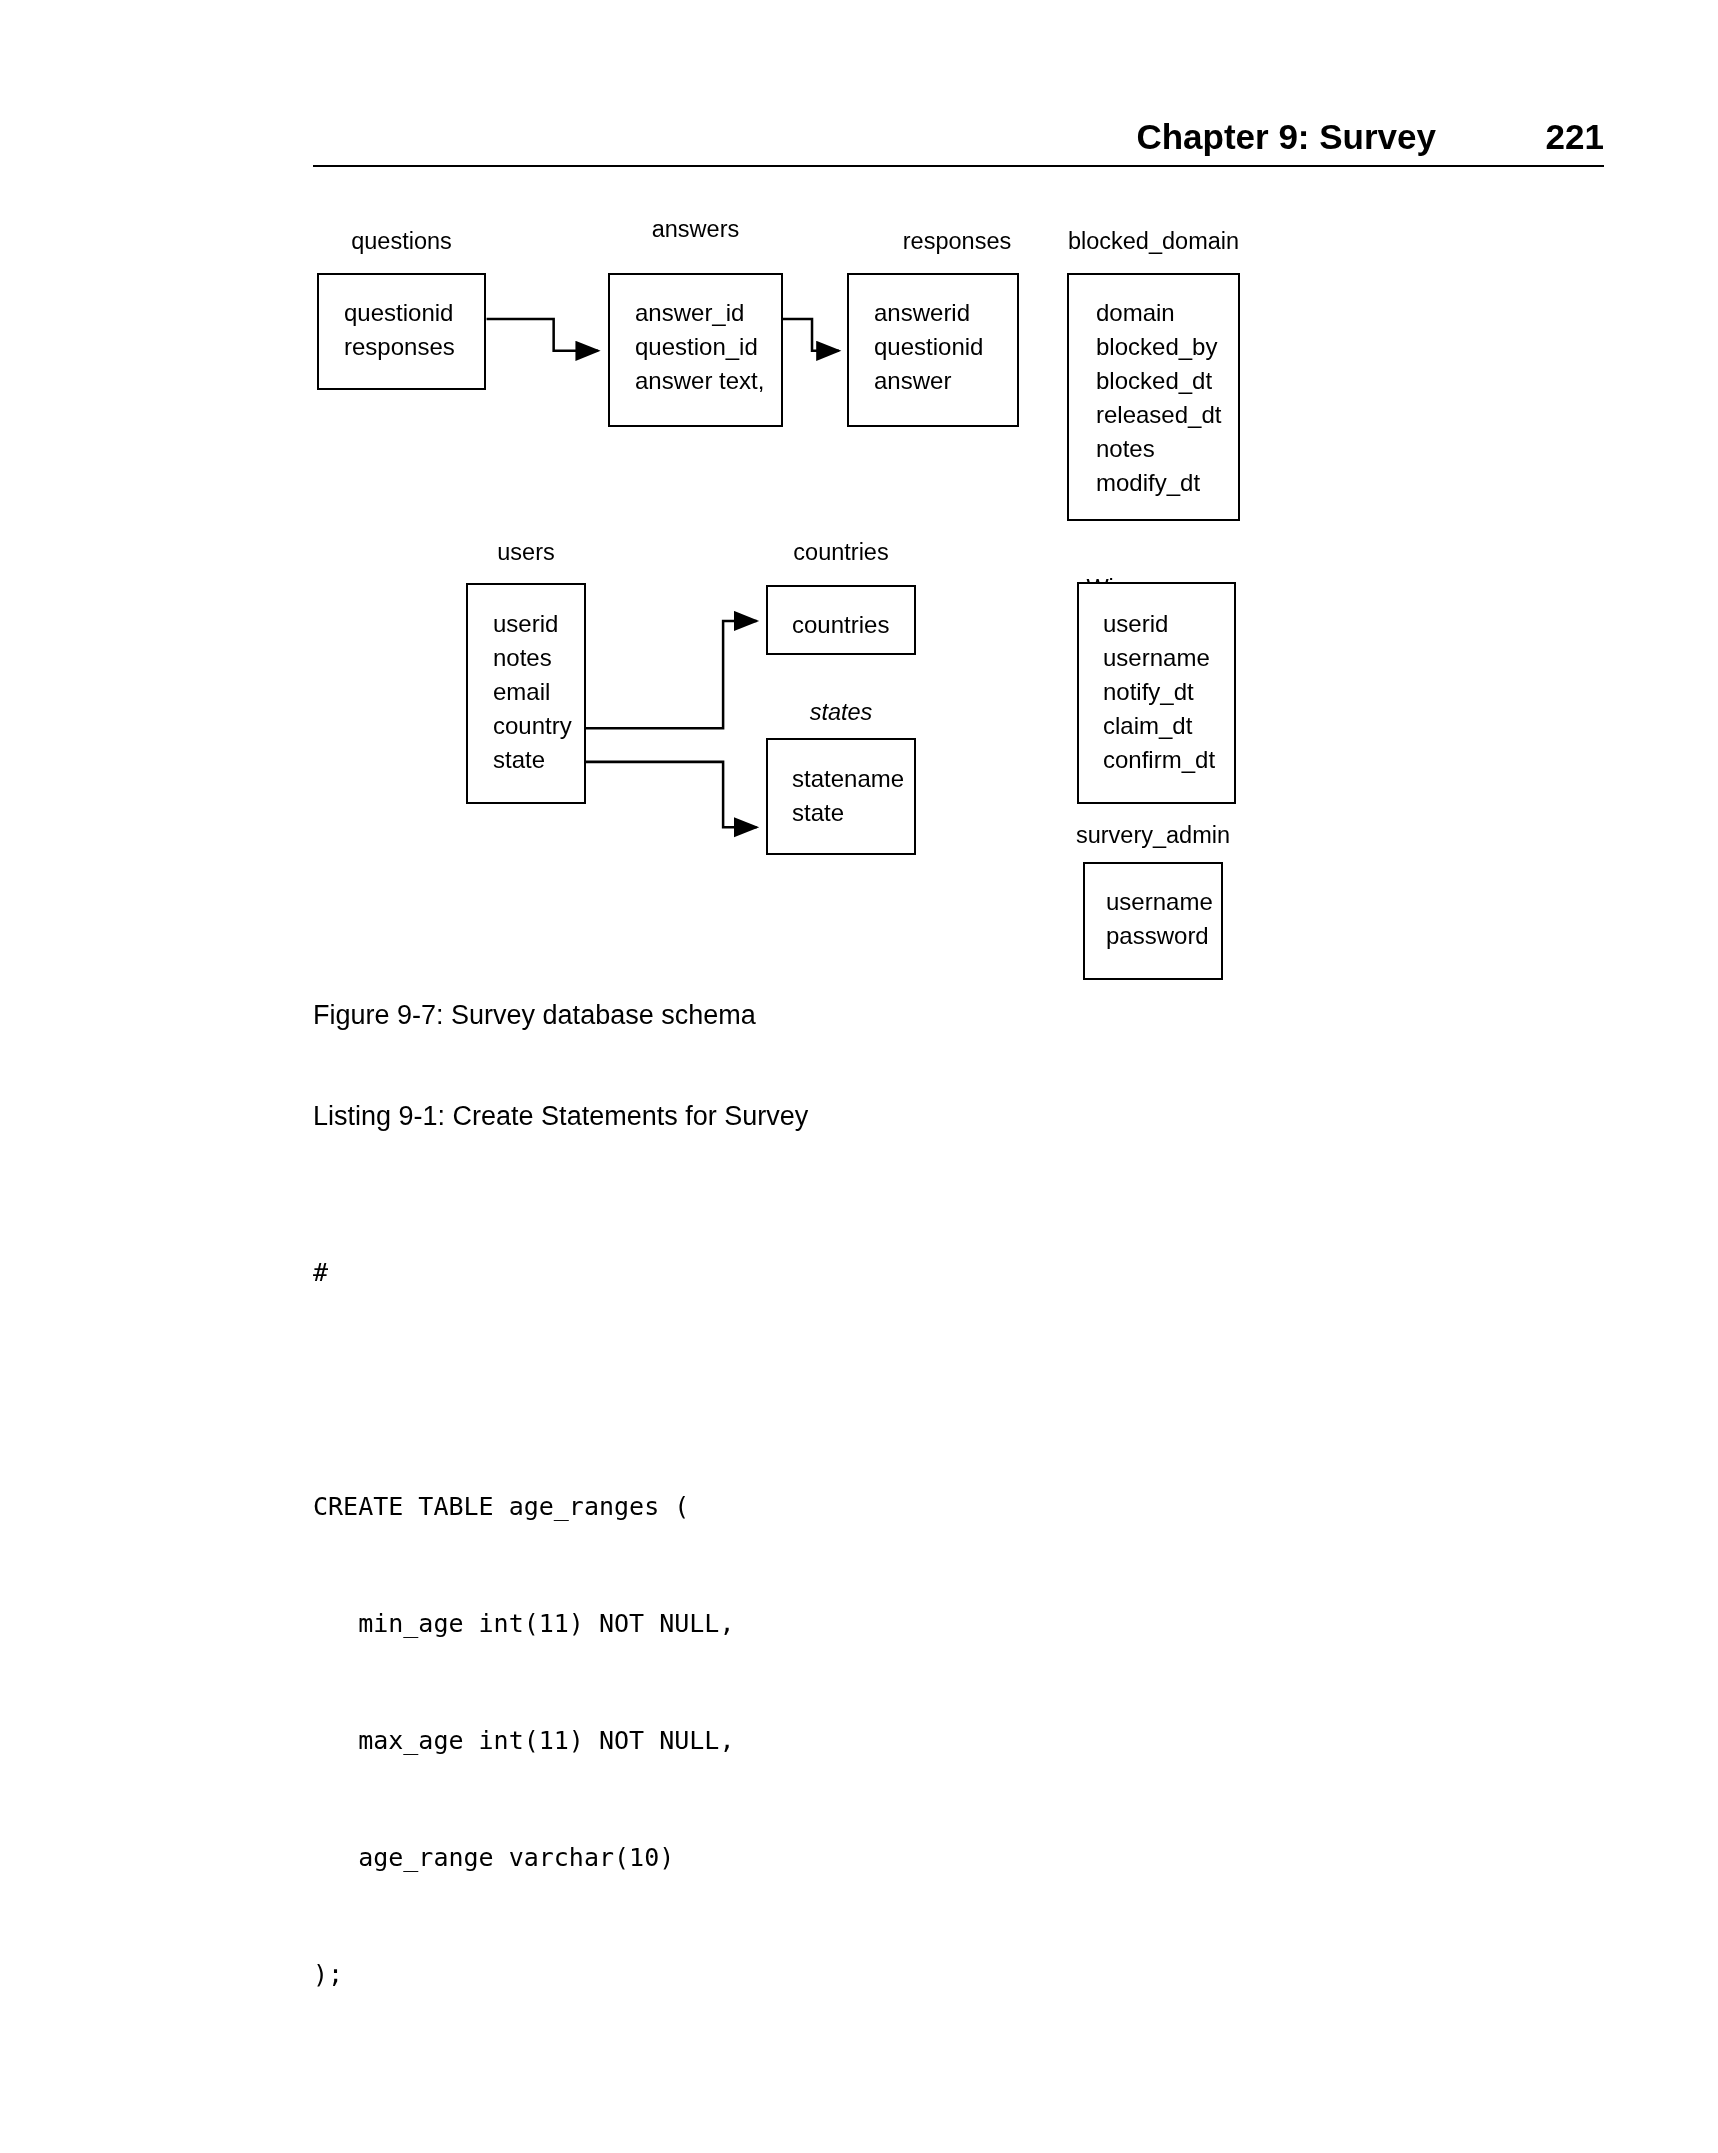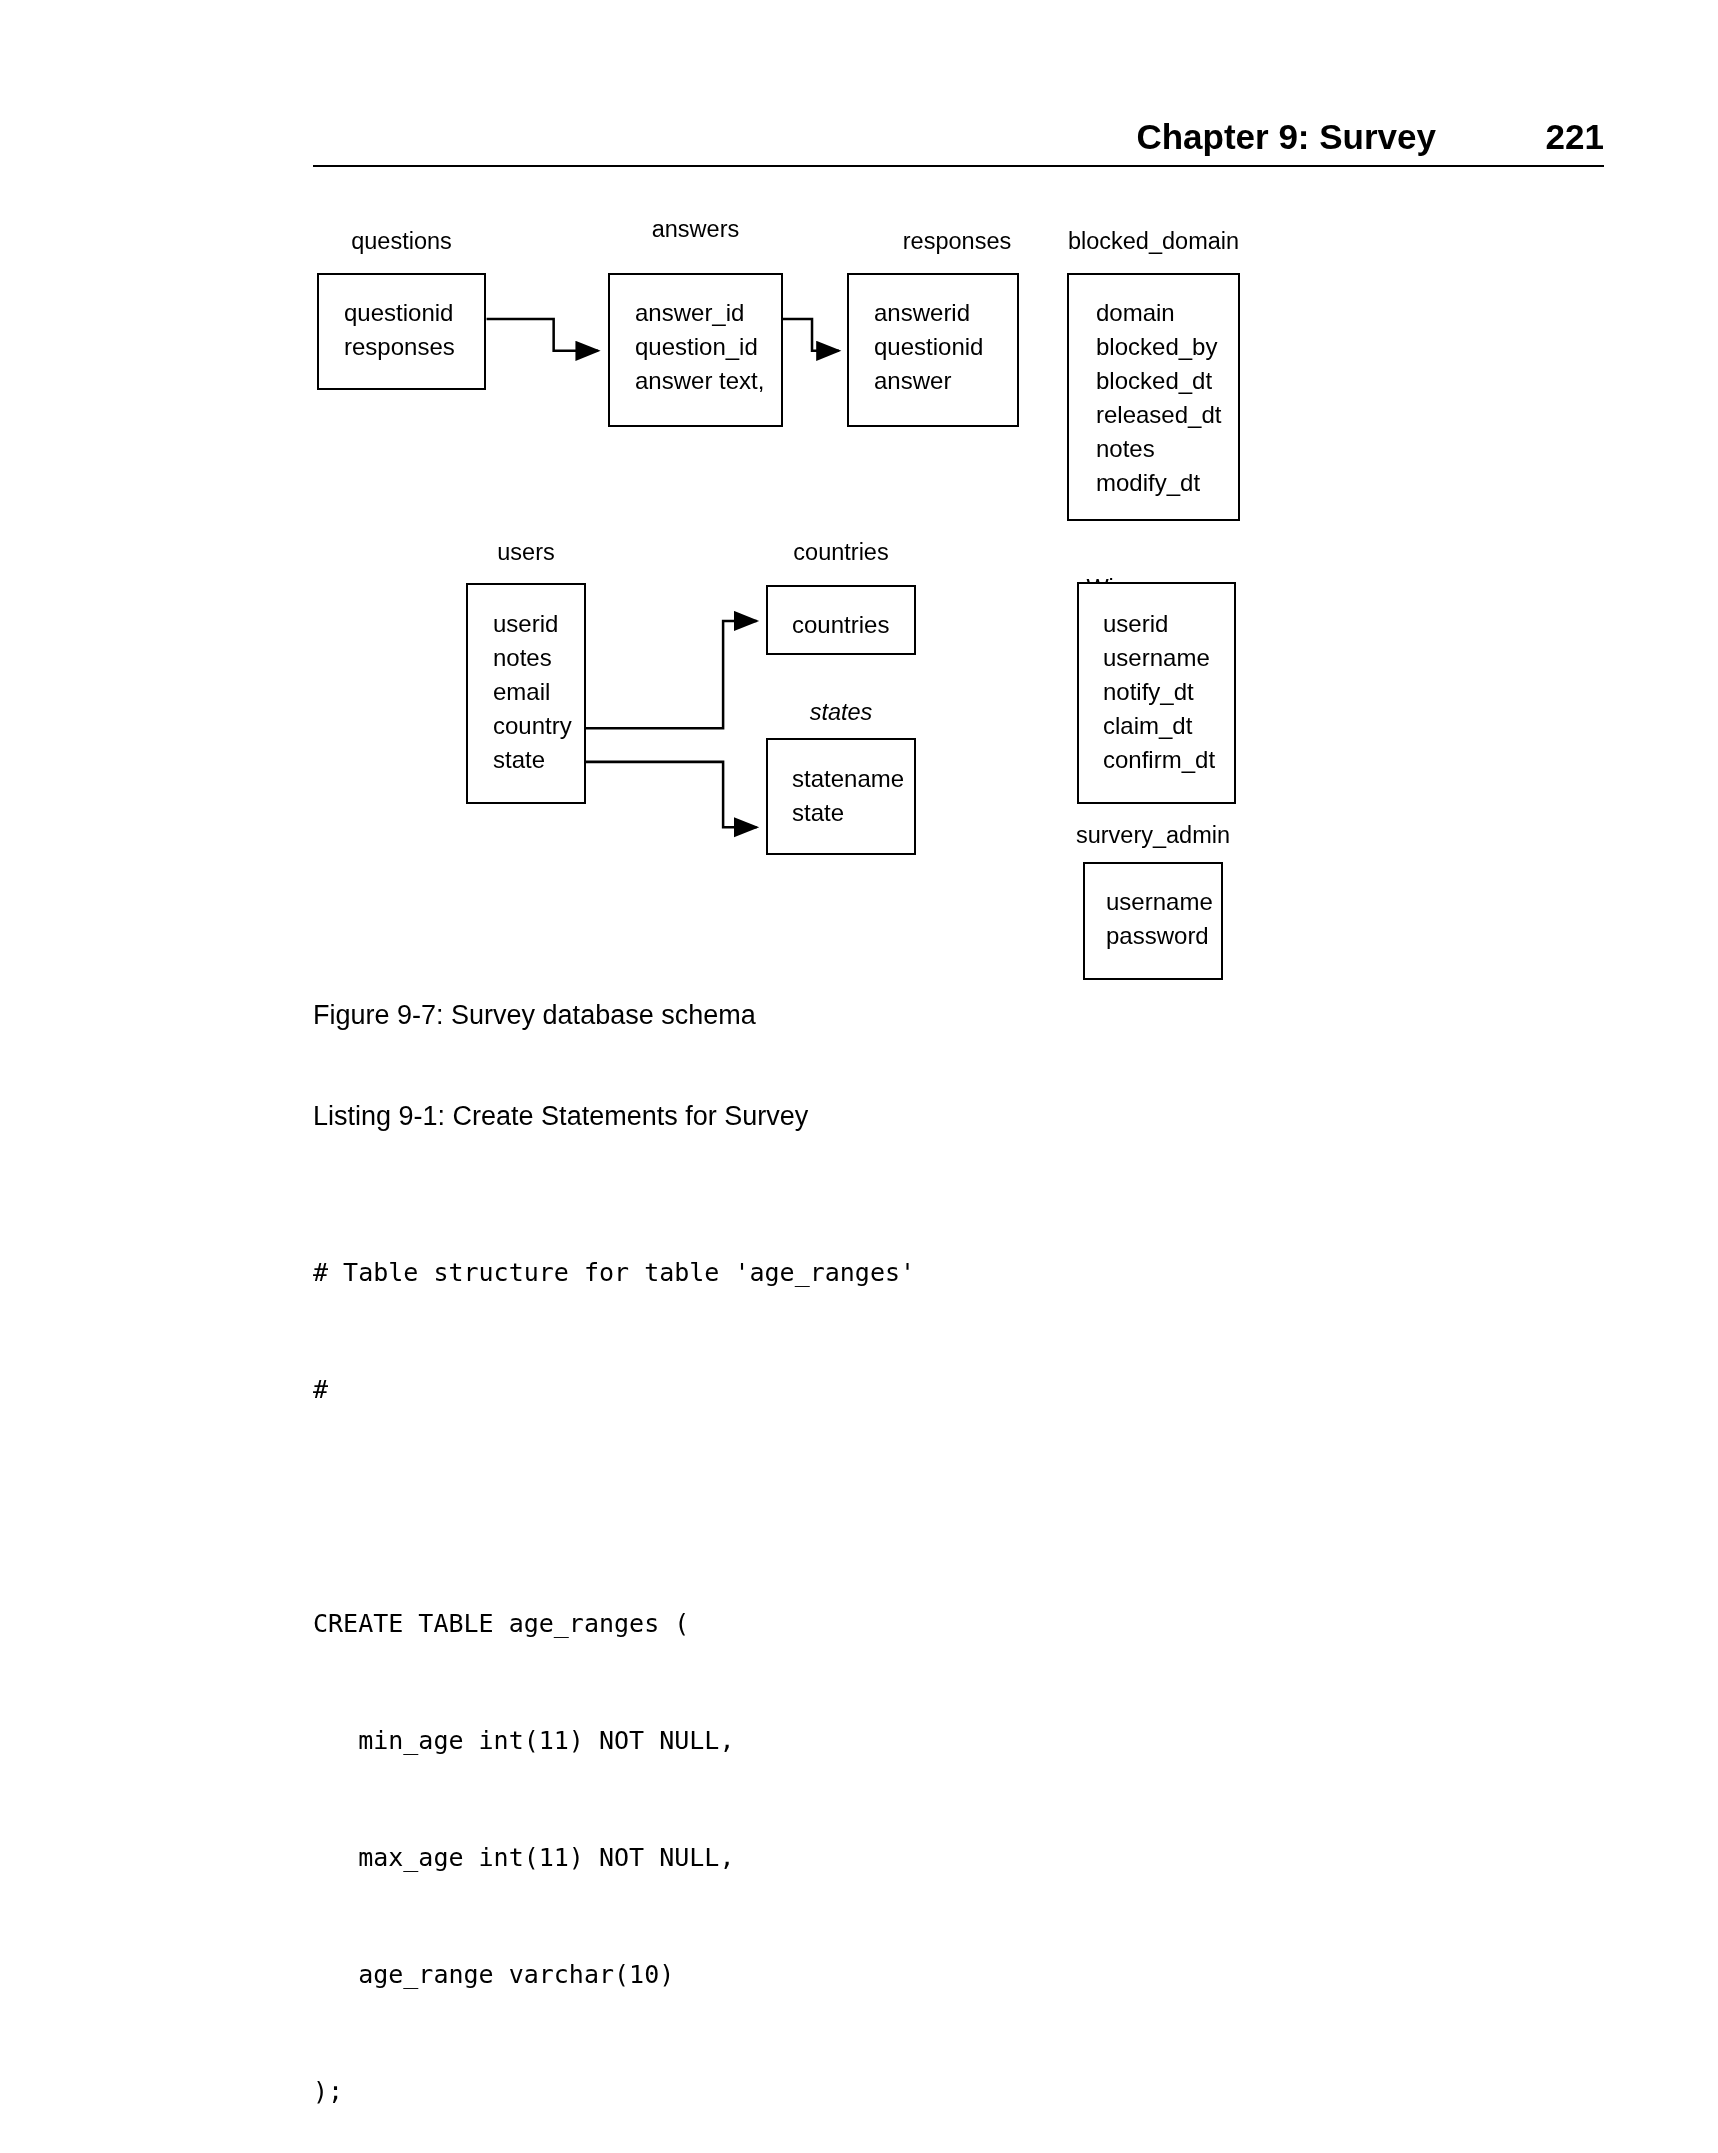--- a/index.html
+++ b/index.html
@@ -207,21 +207,20 @@
   <div class="field-list" style="left:1106px; top:885px;">
     <div>username</div>
     <div>password</div>
   </div>
 </div>
 
 <div class="caption" id="figure-caption">Figure 9-7: Survey database schema</div>
 <div class="caption" id="listing-caption">Listing 9-1: Create Statements for Survey</div>
 
 <div id="code-listing">
-  <div class="code-line"># Table structure for table 'age_ranges'</div>
   <div class="code-line">#</div>
   <div class="code-line"></div>
   <div class="code-line">CREATE TABLE age_ranges (</div>
   <div class="code-line">   min_age int(11) NOT NULL,</div>
   <div class="code-line">   max_age int(11) NOT NULL,</div>
   <div class="code-line">   age_range varchar(10)</div>
   <div class="code-line">);</div>
   
   
   

